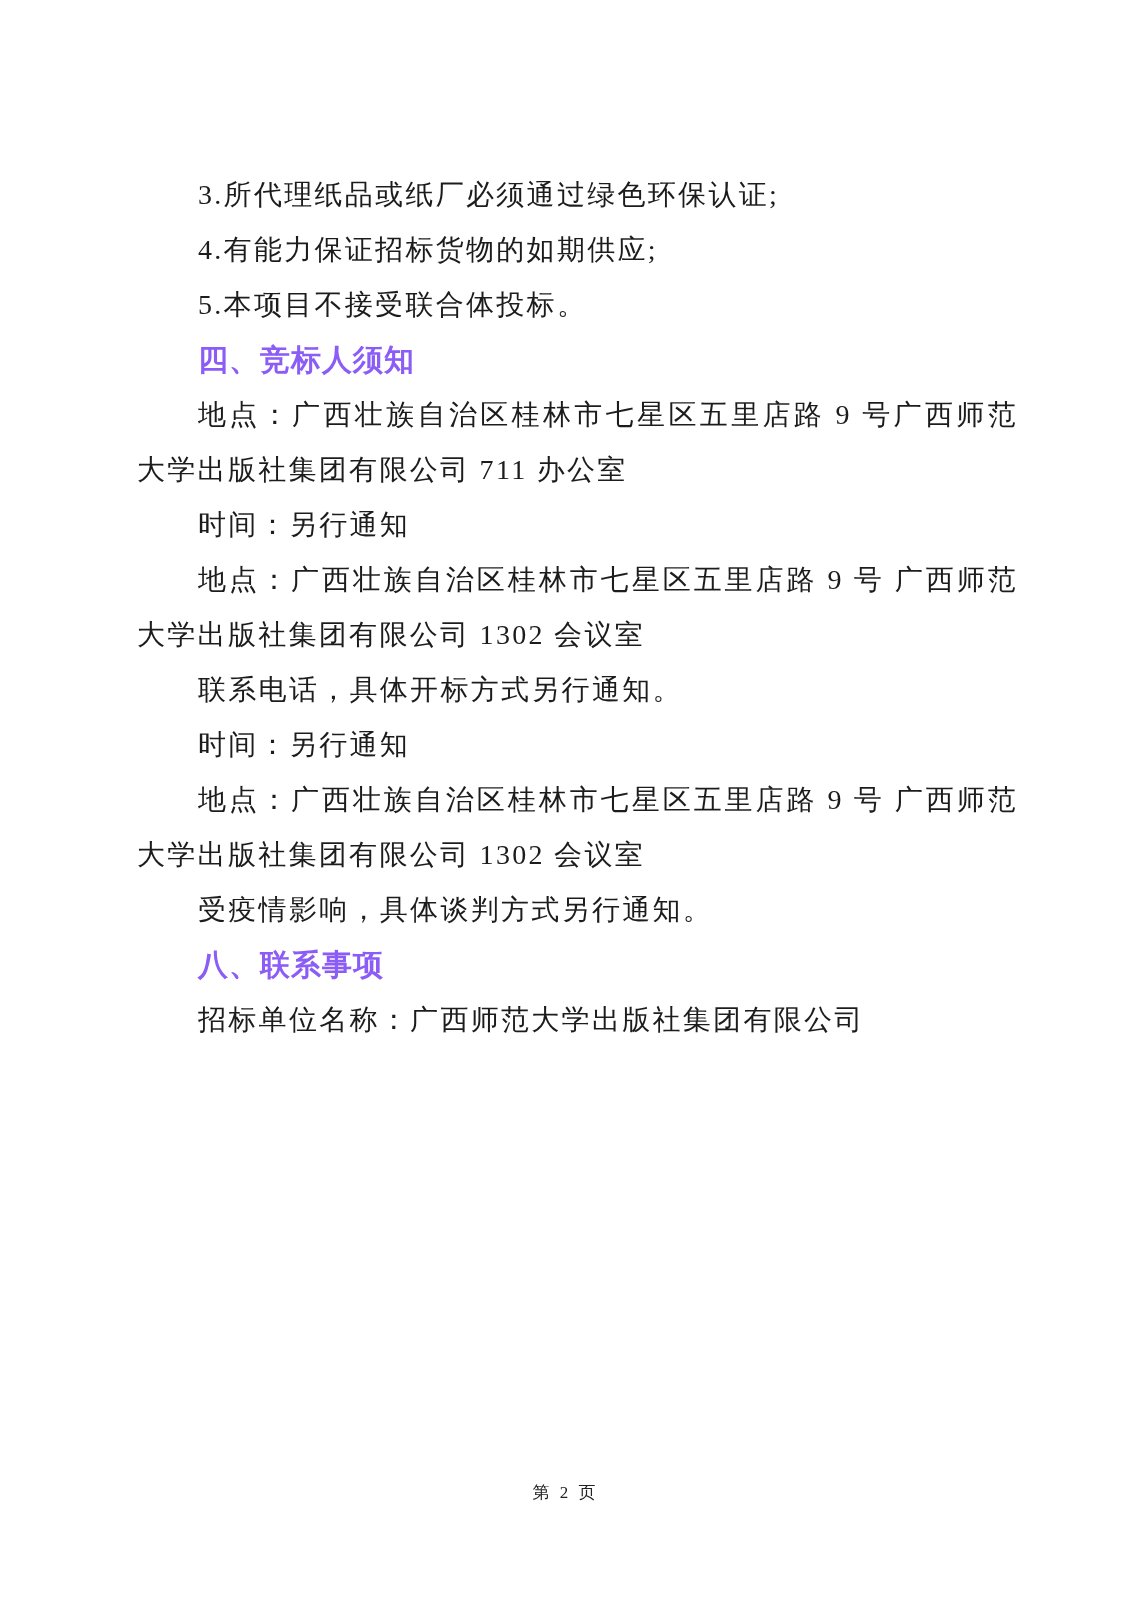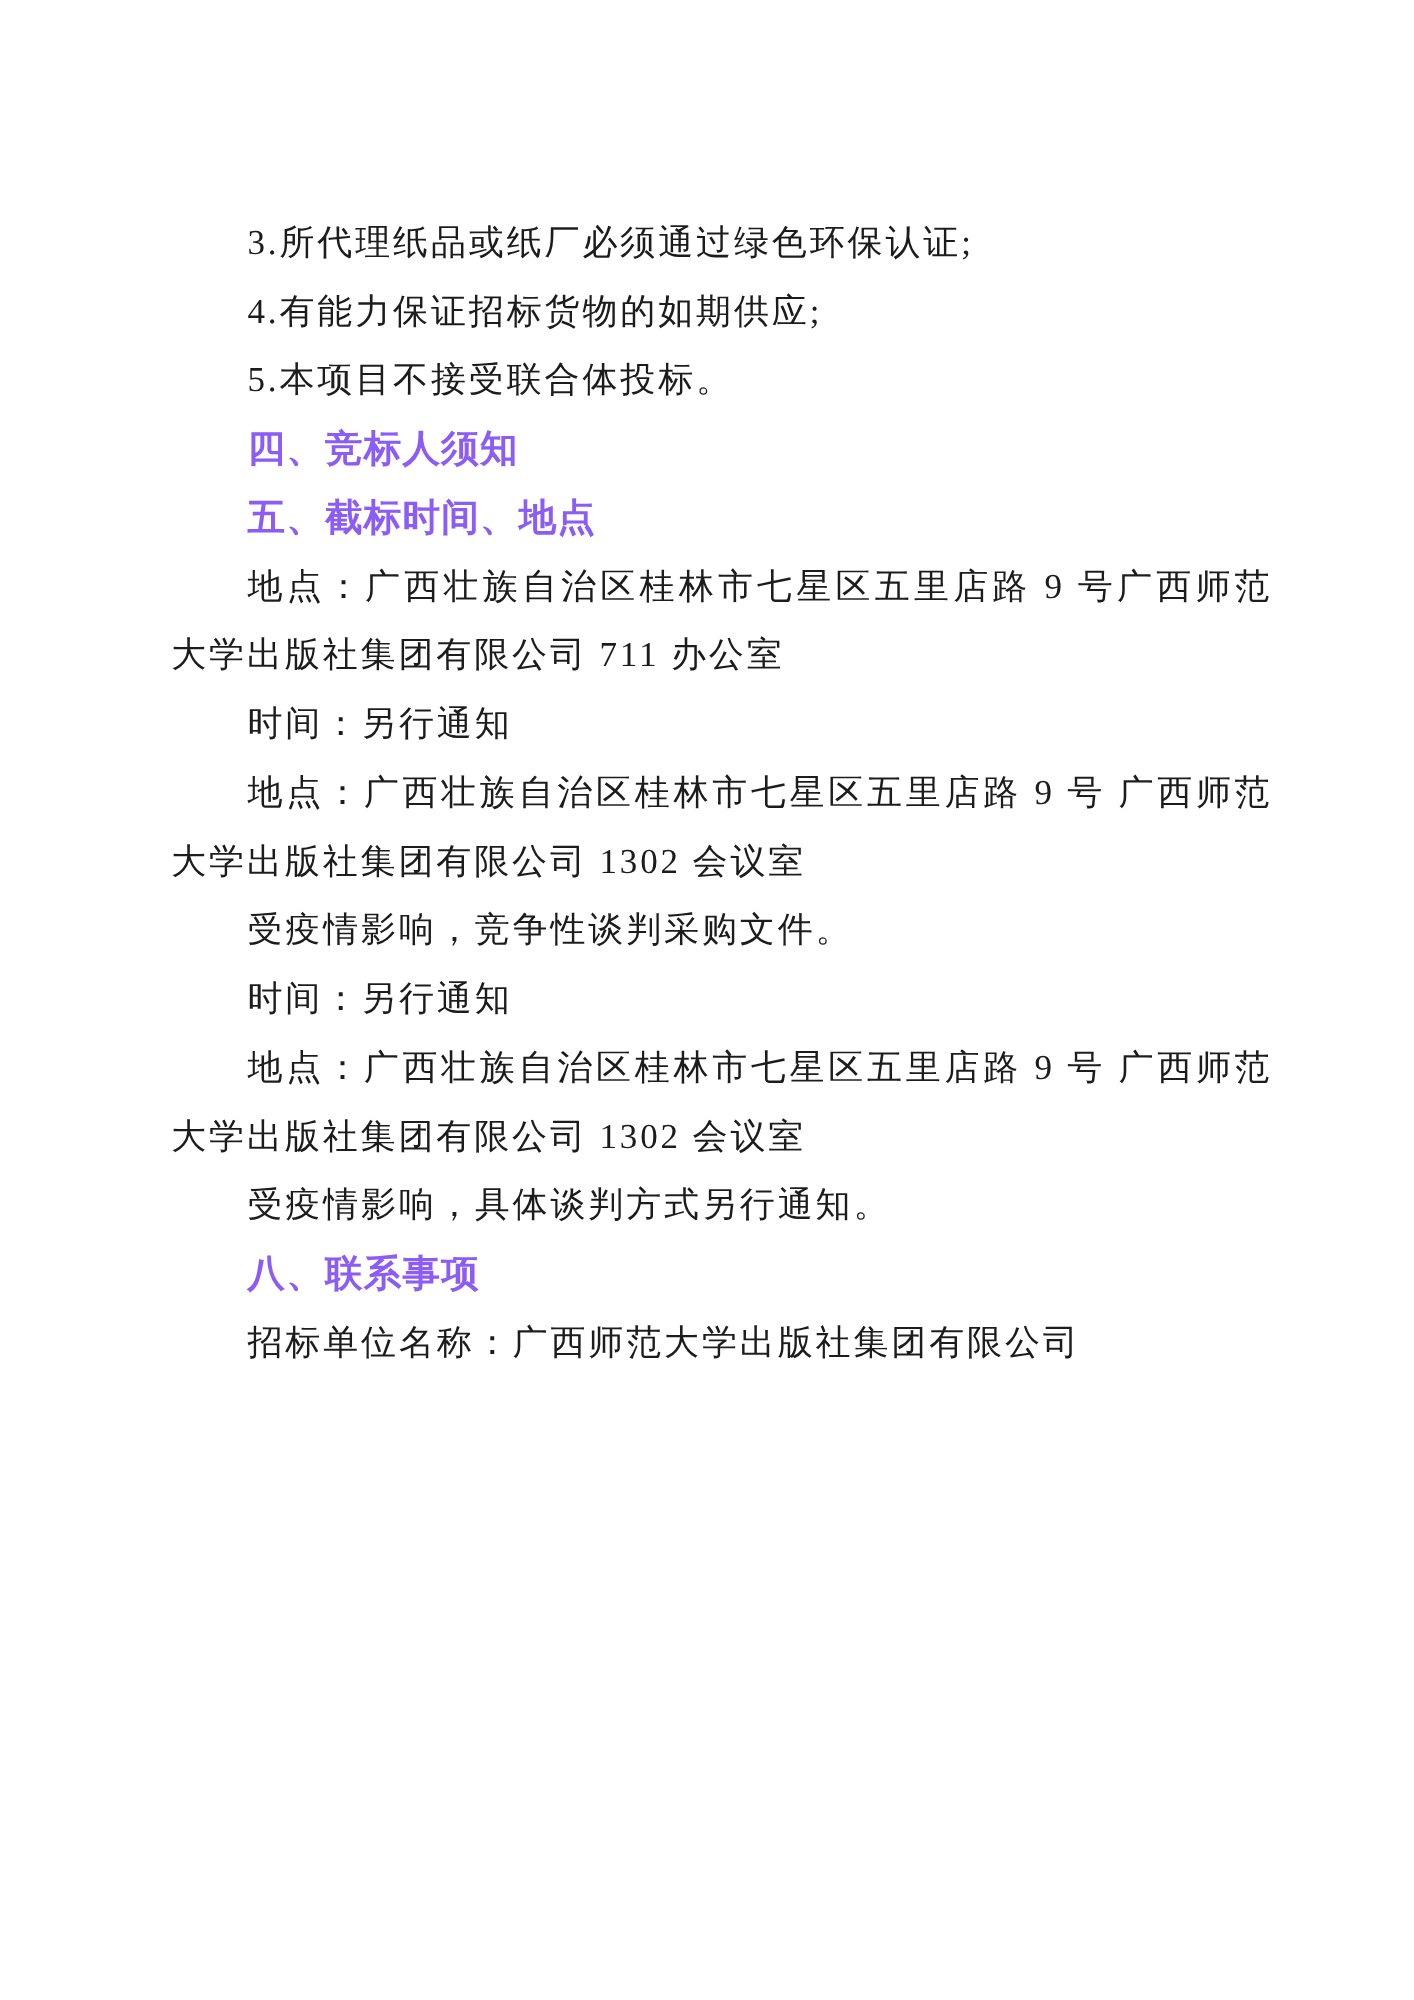--- a/index.html
+++ b/index.html
@@ -60,29 +60,29 @@
 
 <div class="page">
   <div class="content">
 
     <p class="list-item">3.所代理纸品或纸厂必须通过绿色环保认证;</p>
     <p class="list-item">4.有能力保证招标货物的如期供应;</p>
     <p class="list-item">5.本项目不接受联合体投标。</p>
 
     <h2 class="heading">四、竞标人须知</h2>
 
-    <h2 class="heading">五、截标时间、地点</h2>
     <p class="para">地点：广西壮族自治区桂林市七星区五里店路 9 号广西师范大学出版社集团有限公司 711 办公室</p>
 
     <p class="para">时间：另行通知</p>
     <p class="para">地点：广西壮族自治区桂林市七星区五里店路 9 号 广西师范大学出版社集团有限公司 1302 会议室</p>
-    <p class="para">受疫情影响，竞争性谈判采购文件。</p>
+    <p class="para">联系电话，具体开标方式另行通知。</p>
 
     <p class="para">时间：另行通知</p>
     <p class="para">地点：广西壮族自治区桂林市七星区五里店路 9 号 广西师范大学出版社集团有限公司 1302 会议室</p>
     <p class="para">受疫情影响，具体谈判方式另行通知。</p>
 
     <h2 class="heading">八、联系事项</h2>
     <p class="para">招标单位名称：广西师范大学出版社集团有限公司</p>
 
   </div>
 
+  <div class="footer">第 2 页</div>
 </div>
 
 </body></html>

